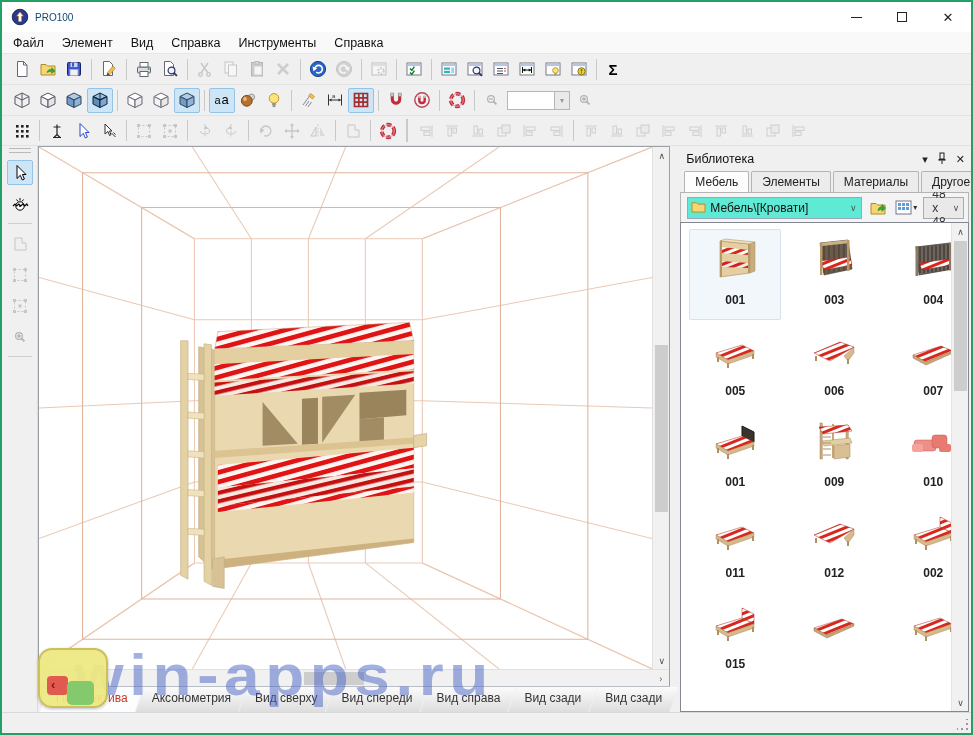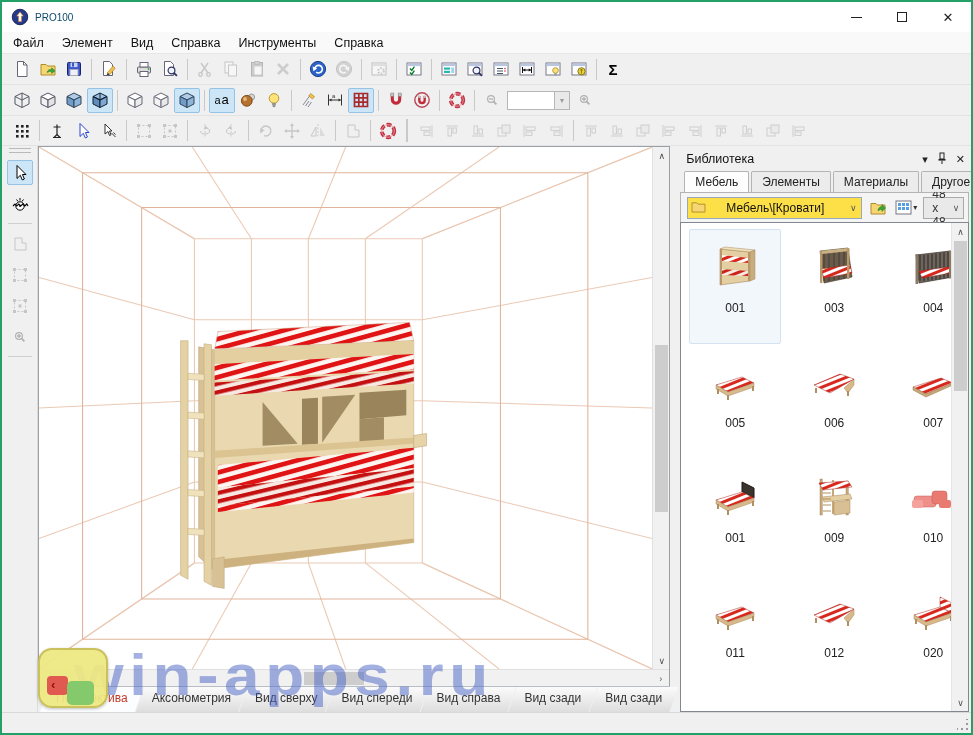--- a/index.html
+++ b/index.html
@@ -53,31 +53,31 @@
   
   .library{flex:1 1 auto;background:#f0f0f0;display:flex;flex-direction:column;min-width:0;padding-right:2px;}
   .lib-header{height:24px;display:flex;align-items:center;padding:2px 4px 0 8px;flex:0 0 auto;}
   .lib-title{font-size:12.5px;color:#111;}
   .lib-hicons{margin-left:auto;display:flex;align-items:center;gap:8px;color:#222;}
   .lib-hicons span{font-size:11px;line-height:1;}
   .lib-tabs{display:flex;align-items:flex-start;height:22px;padding-left:6px;flex:0 0 auto;}
   .ltab{padding:3px 10px;font-size:12px;color:#222;background:#ececec;border:1px solid #b4b4b4;border-bottom:none;margin-right:2px;border-radius:2px 2px 0 0;position:relative;top:1px;}
   .ltab.active{background:#fdfdfd;height:21px;z-index:2;}
   .lib-toolbar{height:30px;display:flex;align-items:center;padding:3px 4px 3px 6px;gap:5px;flex:0 0 auto;border:1px solid #b4b4b4;border-bottom:none;background:#f4f4f4;margin:0 0 0 2px;}
-  .combo{flex:0 0 175px;height:22px;background:#fde047;border:1px solid #99a8b8;display:flex;align-items:center;padding-left:3px;font-size:12px;color:#111;gap:16px;}
+  .combo{flex:0 0 175px;height:22px;background:#5eead4;border:1px solid #99a8b8;display:flex;align-items:center;padding-left:3px;font-size:12px;color:#111;}
   .combo .txt{flex:1 1 auto;padding-left:4px;}
   .combo .arr{width:16px;text-align:center;color:#555;font-size:9px;}
   .libbtn{width:26px;height:24px;display:flex;align-items:center;justify-content:center;border:1px solid transparent;border-radius:2px;}
   .libbtn.wide{width:34px;}
   .libbtn .dd{font-size:8px;color:#333;margin-left:1px;}
   .sizecombo{margin-left:auto;height:22px;background:#e9e9e9;border:1px solid #ababab;display:flex;align-items:center;padding:0 4px 0 8px;font-size:12px;color:#333;gap:7px;}
   .sizecombo .arr{font-size:9px;color:#555;}
   .lib-list{flex:1 1 auto;background:#fff;border:1px solid #828790;margin-left:2px;position:relative;overflow:hidden;}
   .lib-grid{display:grid;grid-template-columns:repeat(3,99px);padding:6px 0 0 8px;}
-  .lib-item{width:92px;height:115px;display:flex;flex-direction:column;align-items:center;padding-top:13px;border:1px solid transparent;border-radius:2px;}
+  .lib-item{width:92px;height:91px;display:flex;flex-direction:column;align-items:center;padding-top:5px;border:1px solid transparent;border-radius:2px;font-weight:bold;}
   .lib-item.selected{background:#f2f7fc;border-color:#d3e3f2;}
   .lib-item .lbl{font-size:12px;color:#222;margin-top:6px;}
   .libscroll{position:absolute;top:0;right:0;width:17px;height:100%;background:#f1f1f1;border-left:1px solid #e4e4e4;}
   .libthumb{position:absolute;left:2px;top:18px;width:13px;height:150px;background:#cdcdcd;}
   
   .statusbar{height:21px;background:#f0f0f0;border-top:1px solid #d9d9d9;position:relative;flex:0 0 auto;}
   .grip{position:absolute;right:2px;bottom:2px;width:12px;height:12px;background:
     radial-gradient(circle at 10px 10px,#9a9a9a 1.3px,transparent 1.5px),
     radial-gradient(circle at 10px 5px,#9a9a9a 1.3px,transparent 1.5px),
     radial-gradient(circle at 5px 10px,#9a9a9a 1.3px,transparent 1.5px),
@@ -1187,21 +1187,21 @@
                       <rect width="8" height="3" fill="#d8281e"></rect>
                     </pattern>
                   </defs>
                   <polygon points="31,9 43,15 43,25 31,19" fill="url(#tp15)" stroke="#a82a20" stroke-width="0.5"></polygon>
                   <polygon points="5,27 31,19 43,25 17,34" fill="url(#tp15)" stroke="#a82a20" stroke-width="0.5"></polygon>
                   <polygon points="5,27 17,34 43,25 43,29 17,38 5,31" fill="#d8b98c" stroke="#a8895c" stroke-width="0.5"></polygon>
                   <rect x="6" y="31" width="2" height="5" fill="#b09060"></rect>
                   <rect x="16" y="37" width="2" height="5" fill="#b09060"></rect>
                   <rect x="41" y="28" width="2" height="5" fill="#b09060"></rect>
                 </svg></div>
-              <div class="lbl">020</div>
+              <div class="lbl">002</div>
             </div>
             <div class="lib-item">
               <div><svg width="48" height="48" viewBox="0 0 48 48">
                   <defs>
                     <pattern id="tp17" width="8" height="6" patternUnits="userSpaceOnUse" patternTransform="rotate(-22)">
                       <rect width="8" height="6" fill="#fff"></rect>
                       <rect width="8" height="3" fill="#d8281e"></rect>
                     </pattern>
                   </defs>
                   <polygon points="31,9 43,15 43,25 31,19" fill="url(#tp17)" stroke="#a82a20" stroke-width="0.5"></polygon>

